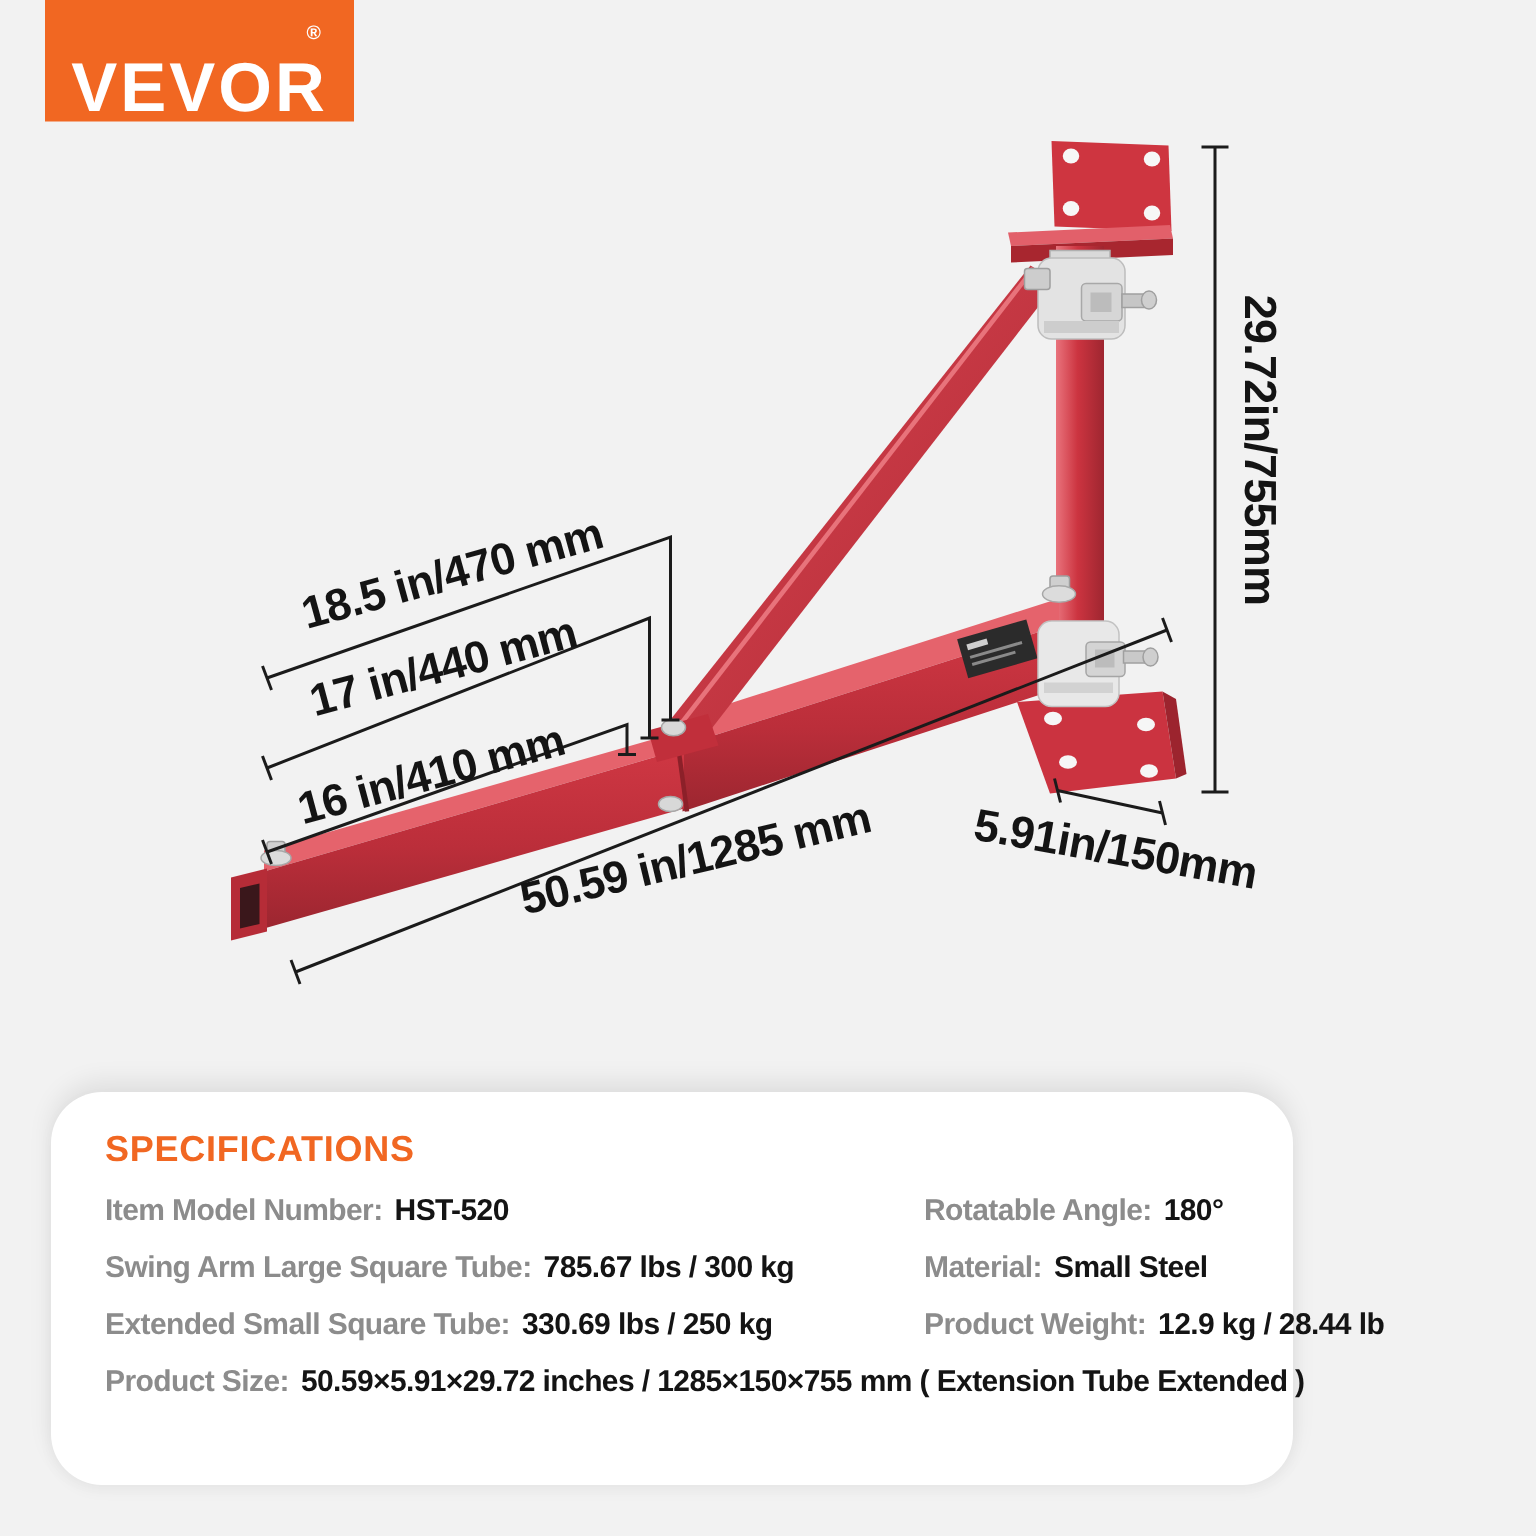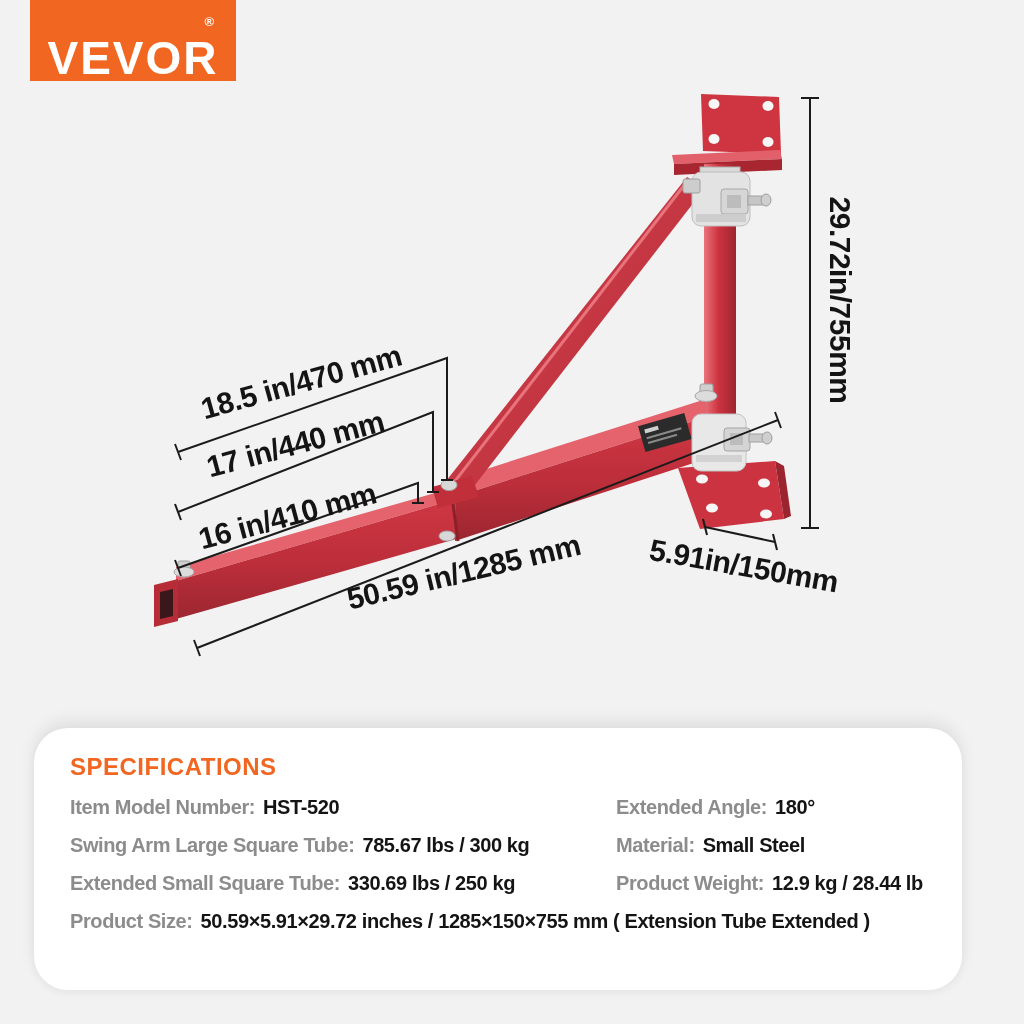--- a/index.html
+++ b/index.html
@@ -22,21 +22,21 @@
     letter-spacing:0;
   }
   
   .diagram-svg{position:absolute;left:0;top:0;}
   .dim-text{
     font-family:"Liberation Sans", sans-serif;
     font-weight:bold;fill:#141414;font-size:30px;letter-spacing:-0.5px;
   }
   
   .spec-card{
-    position:absolute;left:34px;top:728px;width:928px;height:262px;
+    position:absolute;left:34px;top:728px;width:828px;height:262px;
     background:#ffffff;border-radius:34px;
     box-shadow:0 -7px 16px rgba(0,0,0,0.08), 0 4px 10px rgba(0,0,0,0.04);
     box-sizing:border-box;
     padding:27px 36px 0 36px;
   }
   .spec-heading{
     color:#f16722;font-weight:bold;font-size:24px;letter-spacing:0.5px;
     line-height:1;margin:0 0 17px 0;
   }
   .spec-grid{
@@ -201,21 +201,21 @@
   <text class="dim-text" text-anchor="middle" transform="translate(830,300) rotate(90)">29.72in/755mm</text>
 </svg>
 
 <div class="spec-card">
   <h2 class="spec-heading">SPECIFICATIONS</h2>
   <div class="spec-grid">
     <div class="spec-row">
       <span class="lbl">Item Model Number:</span><span class="val">HST-520</span>
     </div>
     <div class="spec-row">
-      <span class="lbl">Extended Angle:</span><span class="val">180°</span>
+      <span class="lbl">Rotatable Angle:</span><span class="val">180°</span>
     </div>
     <div class="spec-row">
       <span class="lbl">Swing Arm Large Square Tube:</span><span class="val">785.67 lbs / 300 kg</span>
     </div>
     <div class="spec-row">
       <span class="lbl">Material:</span><span class="val">Small Steel</span>
     </div>
     <div class="spec-row">
       <span class="lbl">Extended Small Square Tube:</span><span class="val">330.69 lbs / 250 kg</span>
     </div>

